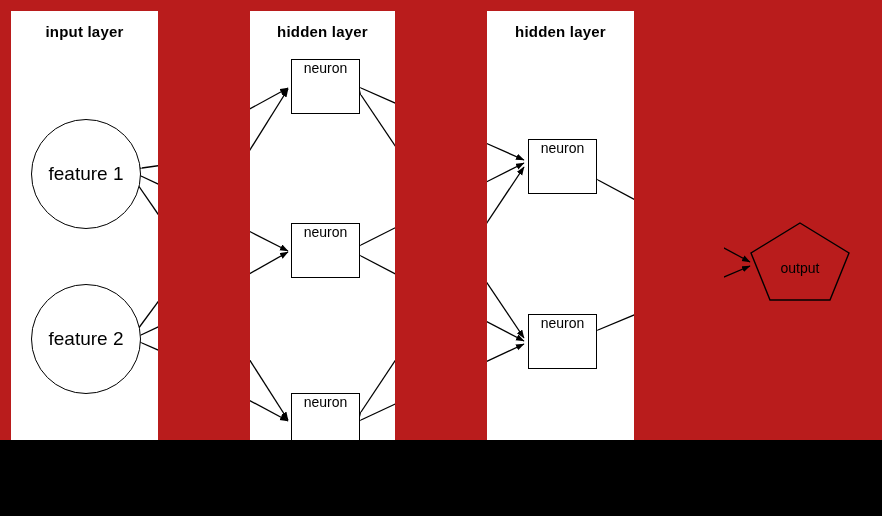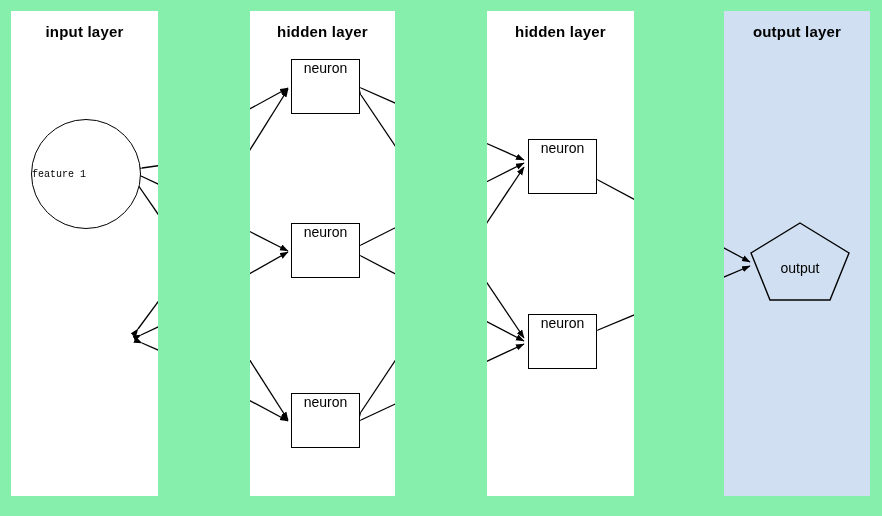--- a/index.html
+++ b/index.html
@@ -1,19 +1,19 @@
 <!DOCTYPE html>
 <html><head>
 <meta charset="utf-8">
 <style>
   html,body{margin:0;padding:0;background:#000;}
   #stage{
     position:relative;
-    width:882px;height:516px;
-    background:#86efac;
+    width:882px;height:440px;
+    background:#b91c1c;
     overflow:hidden;
     font-family:"Liberation Sans", sans-serif;
   }
   .layer{
     position:absolute;
     background:#ffffff;
     box-sizing:border-box;
   }
   .layer.accent{ background:#d0e0f2; }
   .layer-title{
@@ -33,25 +33,24 @@
     width:882px;height:516px;
     pointer-events:none;
   }
   .node-circle{
     position:absolute;
     border:1.3px solid #000;
     border-radius:50%;
     background:#fff;
     display:flex;
     align-items:center;
-    justify-content:flex-start;
-    font-size:10px;
+    justify-content:center;
+    font-size:19px;
     color:#000;
     box-sizing:border-box;
-    font-family:Liberation Mono, monospace;
   }
   .node-box{
     position:absolute;
     border:1.5px solid #000;
     background:#fff;
     display:flex;
     align-items:flex-start;
     justify-content:center;
     font-size:14px;
     color:#000;
@@ -78,23 +77,20 @@
   </div>
 
   <div class="layer" style="left:250px;top:11px;width:145px;height:485px;">
     <div class="layer-title">hidden layer</div>
   </div>
 
   <div class="layer" style="left:487px;top:11px;width:147px;height:485px;">
     <div class="layer-title">hidden layer</div>
   </div>
 
-  <div class="layer accent" style="left:724px;top:11px;width:146px;height:485px;">
-    <div class="layer-title">output layer</div>
-  </div>
 
   <svg class="edges" viewBox="0 0 882 516">
     <defs>
       <marker id="arrow" markerWidth="9" markerHeight="9" refX="8" refY="3.2" orient="auto" markerUnits="userSpaceOnUse">
         <path d="M0,0 L8.5,3.2 L0,6.4 z" fill="#000"></path>
       </marker>
       <clipPath id="clipInput">
           <rect x="11" y="11" width="147" height="485"></rect>
         </clipPath>
       <clipPath id="clipH1">
@@ -148,20 +144,23 @@
 
     <g clip-path="url(#clipOut)" stroke="#000" stroke-width="1.3" fill="none">
       <path d="M598,180 L750,262" marker-end="url(#arrow)"></path>
       <path d="M598,330 L750,266" marker-end="url(#arrow)"></path>
     </g>
   </svg>
 
   <div class="node-circle" style="left:31px;top:119px;width:110px;height:110px;">
     <span>feature 1</span>
   </div>
+  <div class="node-circle" style="left:31px;top:284px;width:110px;height:110px;">
+    <span>feature 2</span>
+  </div>
 
   <div class="node-box" style="left:291px;top:59px;width:69px;height:55px;">
     <span>neuron</span>
   </div>
   <div class="node-box" style="left:291px;top:223px;width:69px;height:55px;">
     <span>neuron</span>
   </div>
   <div class="node-box" style="left:291px;top:393px;width:69px;height:55px;">
     <span>neuron</span>
   </div>

